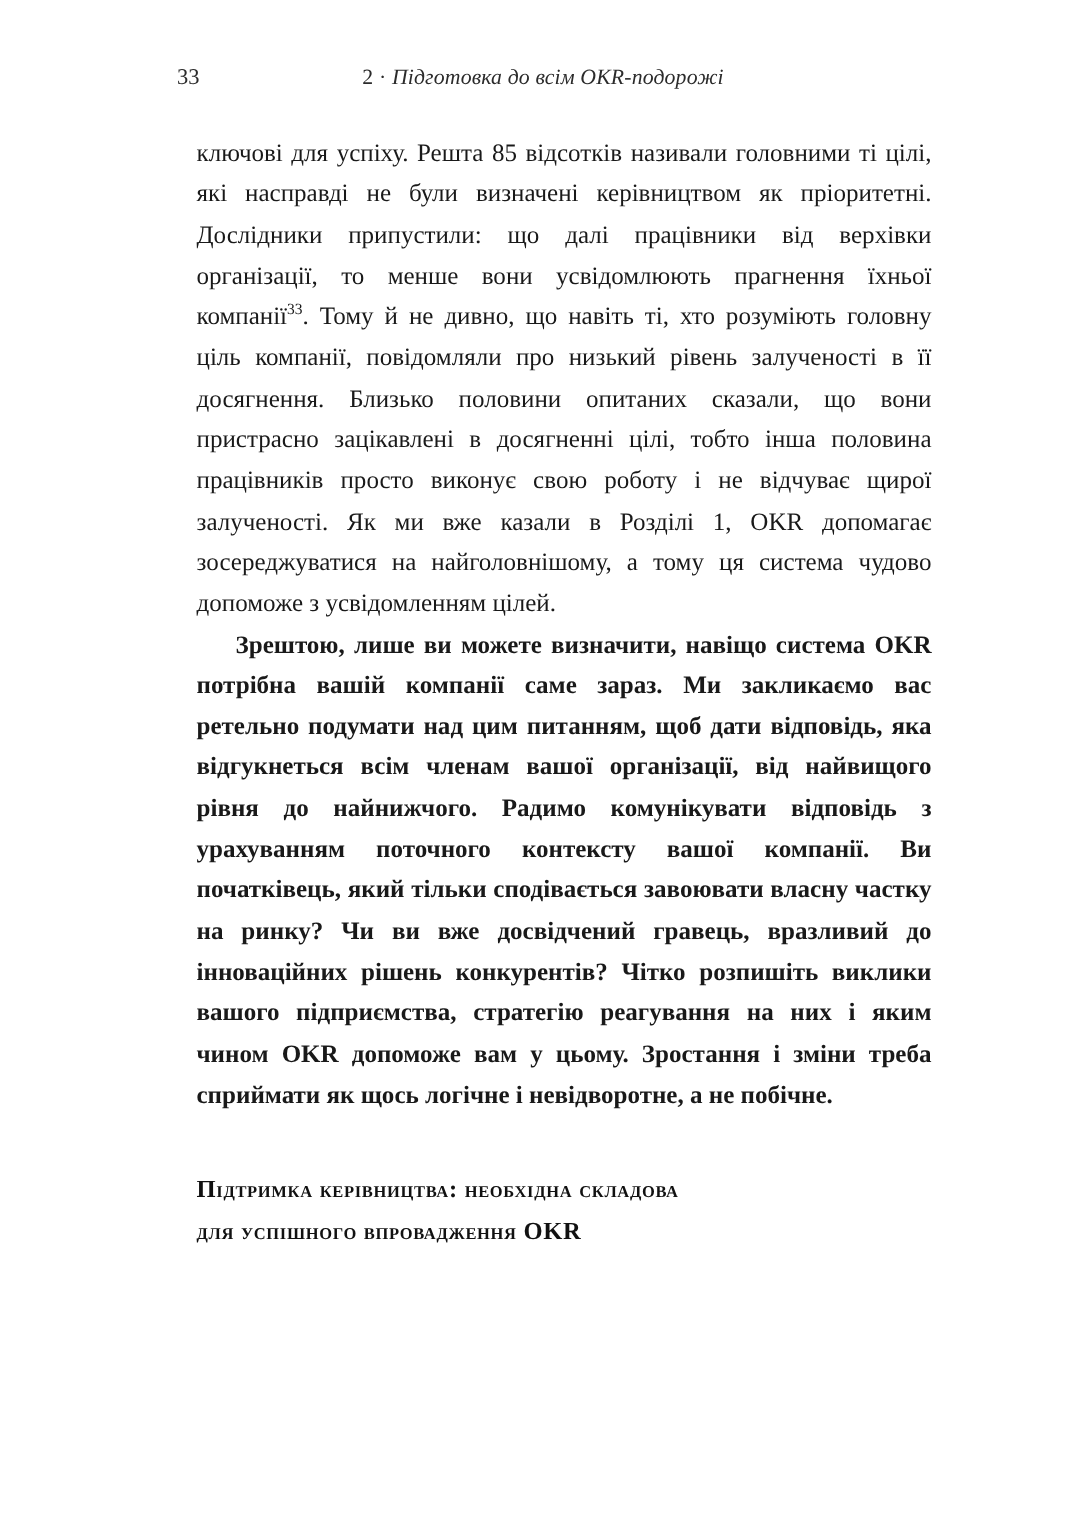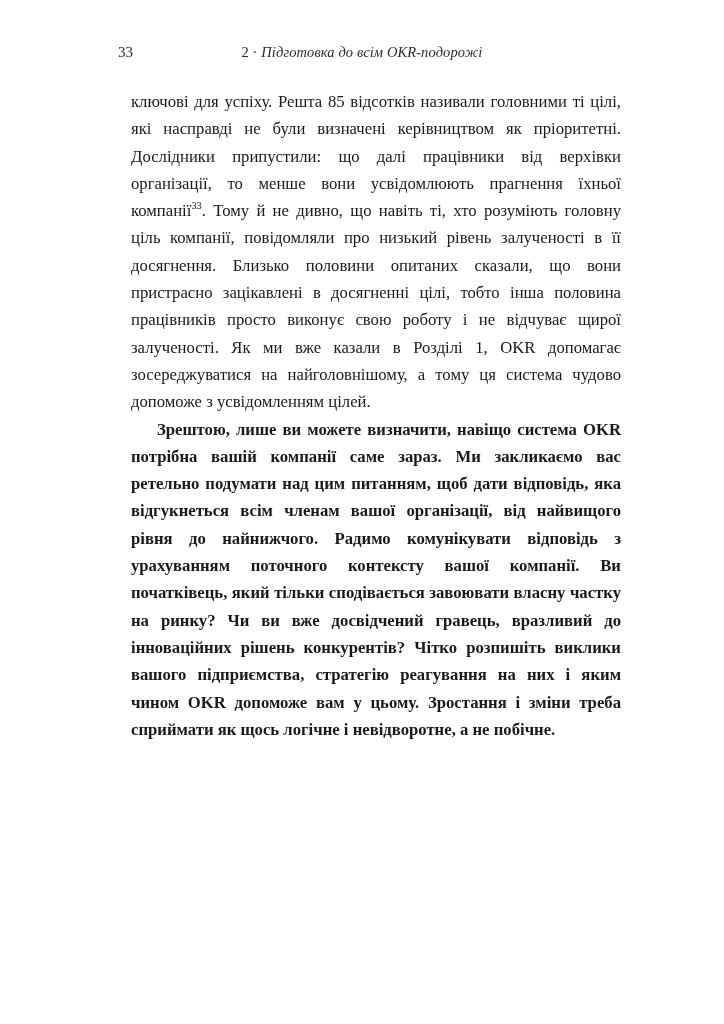--- a/index.html
+++ b/index.html
@@ -108,16 +108,20 @@
       <span class="num">2</span><span class="num">&nbsp;·&nbsp;</span><span>Підготовка до всім OKR-подорожі</span>
     </span>
   </div>
 
   <div class="body-col">
 
     <p class="para"><span>ключові для успіху. Решта 85 відсотків називали головними ті цілі, які насправді не були визначені керівництвом як пріоритетні. Дослідники припустили: що далі працівники від верхівки організації, то менше вони усвідомлюють прагнення їхньої компанії</span><sup>33</sup><span>. Тому й не дивно, що навіть ті, хто розуміють головну ціль компанії, повідомляли про низький рівень залученості в її досягнення. Близько половини опитаних сказали, що вони пристрасно зацікавлені в досягненні цілі, тобто інша половина працівників просто виконує свою роботу і не відчуває щирої залученості. Як ми вже казали в Розділі 1, OKR допомагає зосереджуватися на найголовнішому, а тому ця система чудово допоможе з усвідомленням цілей.</span></p>
 
     <p class="para indent">Зрештою, лише ви можете визначити, навіщо система OKR потрібна вашій компанії саме зараз. Ми закликаємо вас ретельно подумати над цим питанням, щоб дати відповідь, яка відгукнеться всім членам вашої організації, від найвищого рівня до найнижчого. Радимо комунікувати відповідь з урахуванням поточного контексту вашої компанії. Ви початківець, який тільки сподівається завоювати власну частку на ринку? Чи ви вже досвідчений гравець, вразливий до інноваційних рішень конкурентів? Чітко розпишіть виклики вашого підприємства, стратегію реагування на них і яким чином OKR допоможе вам у цьому. Зростання і зміни треба сприймати як щось логічне і невідворотне, а не побічне.</p>
 
+    <div class="section-head">
+      <span class="ln">Підтримка керівництва: необхідна складова</span>
+      <span class="ln">для успішного впровадження OKR</span>
+    </div>
 
 
   </div>
 </div>
 
 </body></html>

